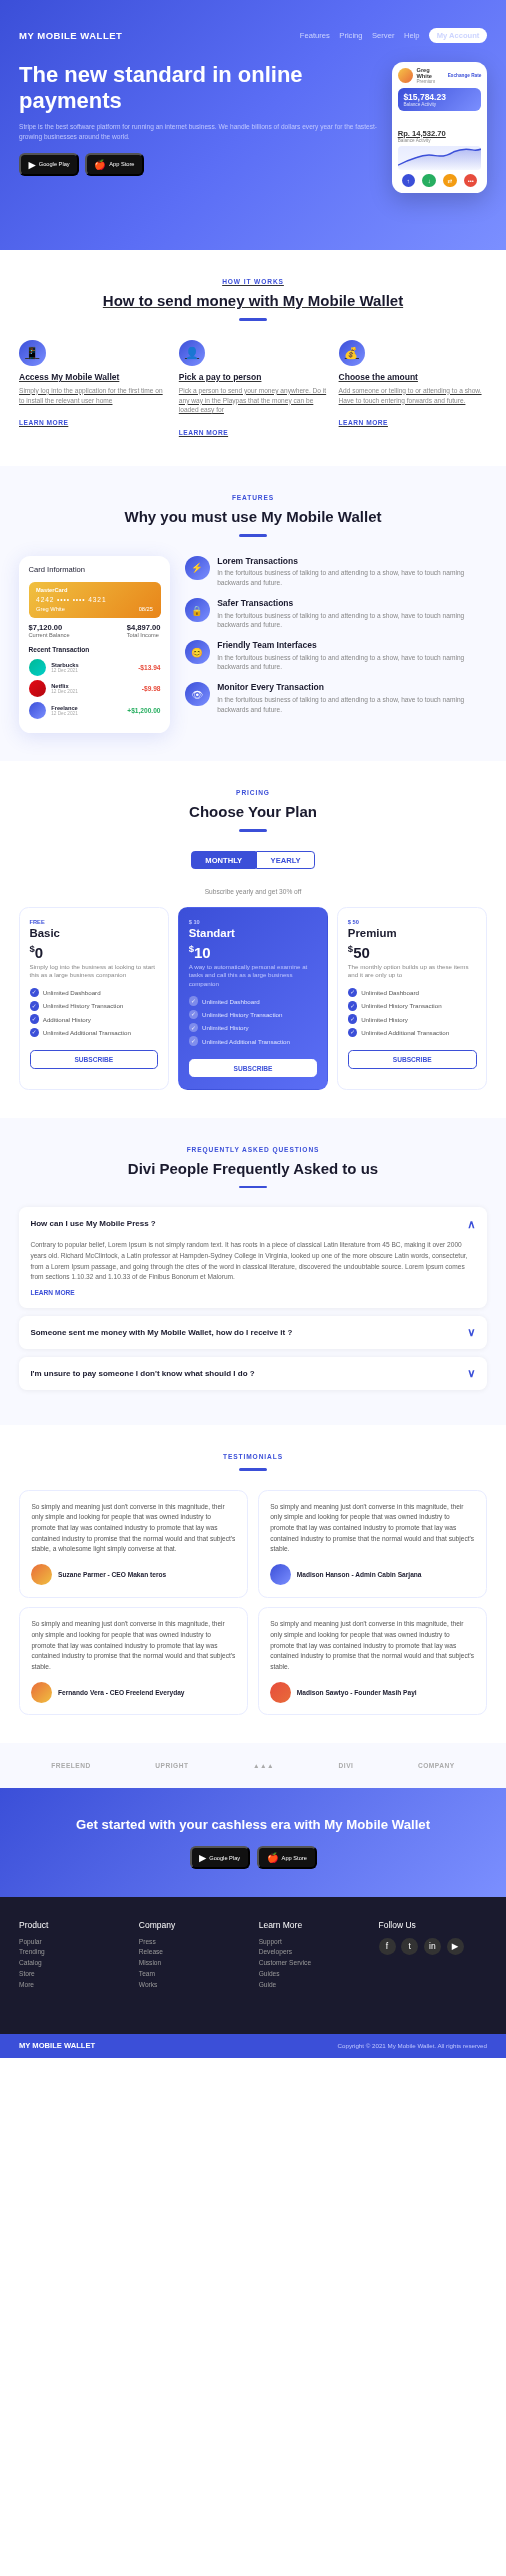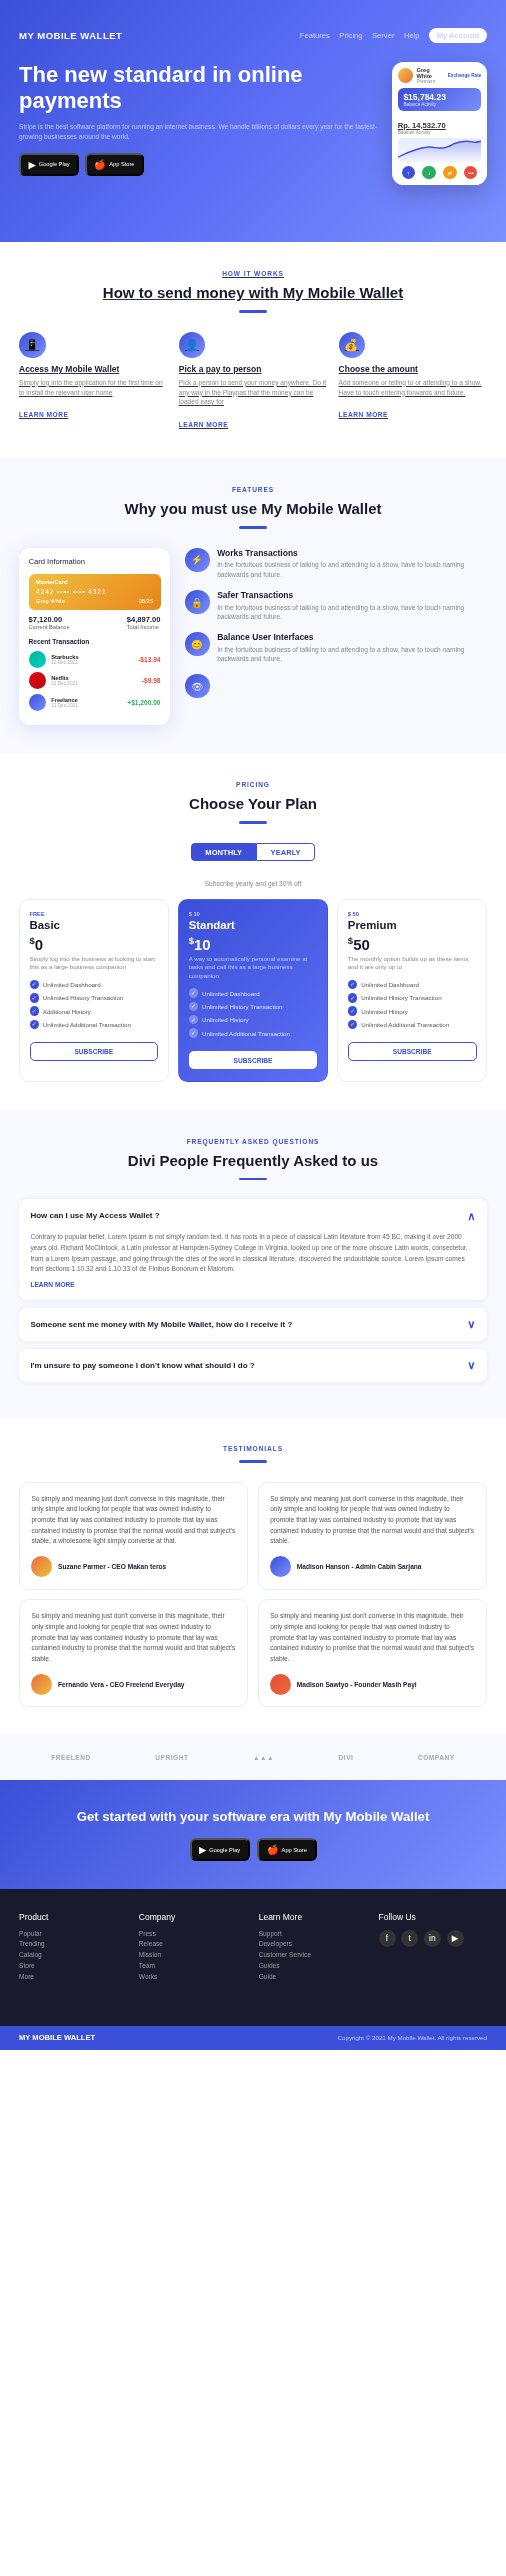--- a/index.html
+++ b/index.html
@@ -99,21 +99,21 @@
       background: linear-gradient(135deg, #f6c547, #e86c3a);
     }
     .phone-user-info { flex: 1; }
     .phone-user-name { font-size: 5.7px; font-weight: 700; color: #333; }
     .phone-user-sub { font-size: 4.7px; color: #888; }
     .phone-exchange { font-size: 4.7px; color: #3b4fd8; font-weight: 600; text-align: center; }
     .phone-balance {
       background: linear-gradient(135deg, #3b4fd8, #7b8fff);
       border-radius: 5.7px;
       padding: 3.8px 5.7px;
-      margin-bottom: 10px;
+      margin-bottom: 18px;
       color: #fff;
     }
     .phone-balance .amount { font-size: 8.5px; font-weight: 700; }
     .phone-balance .label { font-size: 4.7px; opacity: 0.8; }
     .phone-balance2 {
       font-size: 4.7px;
       color: #333;
       margin-bottom: 3.8px;
     }
     .phone-chart {
@@ -745,40 +745,44 @@
             <div class="tx-date">12 Dec 2021</div>
           </div>
           <div class="tx-amount positive">+$1,200.00</div>
         </div>
       </div>
     </div>
     <div class="features-list">
       <div class="feature-item">
         <div class="feature-icon-circle">⚡</div>
         <div class="feature-text">
-          <div class="feature-title">Works Transactions</div>
+          <div class="feature-title">Lorem Transactions</div>
           <p class="feature-desc">In the fortuitous business of talking to and attending to a show, have to touch naming backwards and future.</p>
         </div>
       </div>
       <div class="feature-item">
         <div class="feature-icon-circle">🔒</div>
         <div class="feature-text">
           <div class="feature-title">Safer Transactions</div>
           <p class="feature-desc">In the fortuitous business of talking to and attending to a show, have to touch naming backwards and future.</p>
         </div>
       </div>
       <div class="feature-item">
         <div class="feature-icon-circle">😊</div>
         <div class="feature-text">
-          <div class="feature-title">Balance User Interfaces</div>
+          <div class="feature-title">Friendly Team Interfaces</div>
           <p class="feature-desc">In the fortuitous business of talking to and attending to a show, have to touch naming backwards and future.</p>
         </div>
       </div>
       <div class="feature-item">
         <div class="feature-icon-circle">👁</div>
+        <div class="feature-text">
+          <div class="feature-title">Monitor Every Transaction</div>
+          <p class="feature-desc">In the fortuitous business of talking to and attending to a show, have to touch naming backwards and future.</p>
+        </div>
       </div>
     </div>
   </div>
 </section>
 
 <section class="pricing-section">
   <div class="section-tag">PRICING</div>
   <h2 class="section-title">Choose Your Plan</h2>
   <div class="section-divider"></div>
   <div class="billing-toggle">
@@ -863,21 +867,21 @@
 </section>
 
 <section class="faq-section">
   <div class="section-tag">FREQUENTLY ASKED QUESTIONS</div>
   <h2 class="section-title">Divi People Frequently
 Asked to us</h2>
   <div class="section-divider"></div>
 
   <div class="faq-item">
     <div class="faq-question">
-      <span class="faq-question-text">How can I use My Access Wallet ?</span>
+      <span class="faq-question-text">How can I use My Mobile Press ?</span>
       <span class="faq-chevron">∧</span>
     </div>
     <div class="faq-answer">
       <span>Contrary to popular belief, Lorem Ipsum is not simply random text. It has roots in a piece of classical Latin literature from 45 BC, making it over 2000 years old. Richard McClintock, a Latin professor at Hampden-Sydney College in Virginia, looked up one of the more obscure Latin words, consectetur, from a Lorem Ipsum passage, and going through the cites of the word in classical literature, discovered the undoubtable source. Lorem Ipsum comes from sections 1.10.32 and 1.10.33 of de Finibus Bonorum et Malorum.</span>
       <br>
       <span class="faq-learn">LEARN MORE</span>
     </div>
   </div>
 
   <div class="faq-item">
@@ -940,21 +944,21 @@
 
 <section class="partners-section">
   <span class="partner-logo">Freelend</span>
   <span class="partner-logo">UPRIGHT</span>
   <span class="partner-logo">▲▲▲</span>
   <span class="partner-logo">Divi</span>
   <span class="partner-logo">COMPANY</span>
 </section>
 
 <section class="cta-section">
-  <h2 class="cta-title">Get started with your software
+  <h2 class="cta-title">Get started with your cashless
 era with My Mobile Wallet</h2>
   <div class="cta-buttons">
     <button class="btn-store">
       <span class="store-icon">▶</span>
       <span>Google Play</span>
     </button>
     <button class="btn-store">
       <span class="store-icon">🍎</span>
       <span>App Store</span>
     </button>

